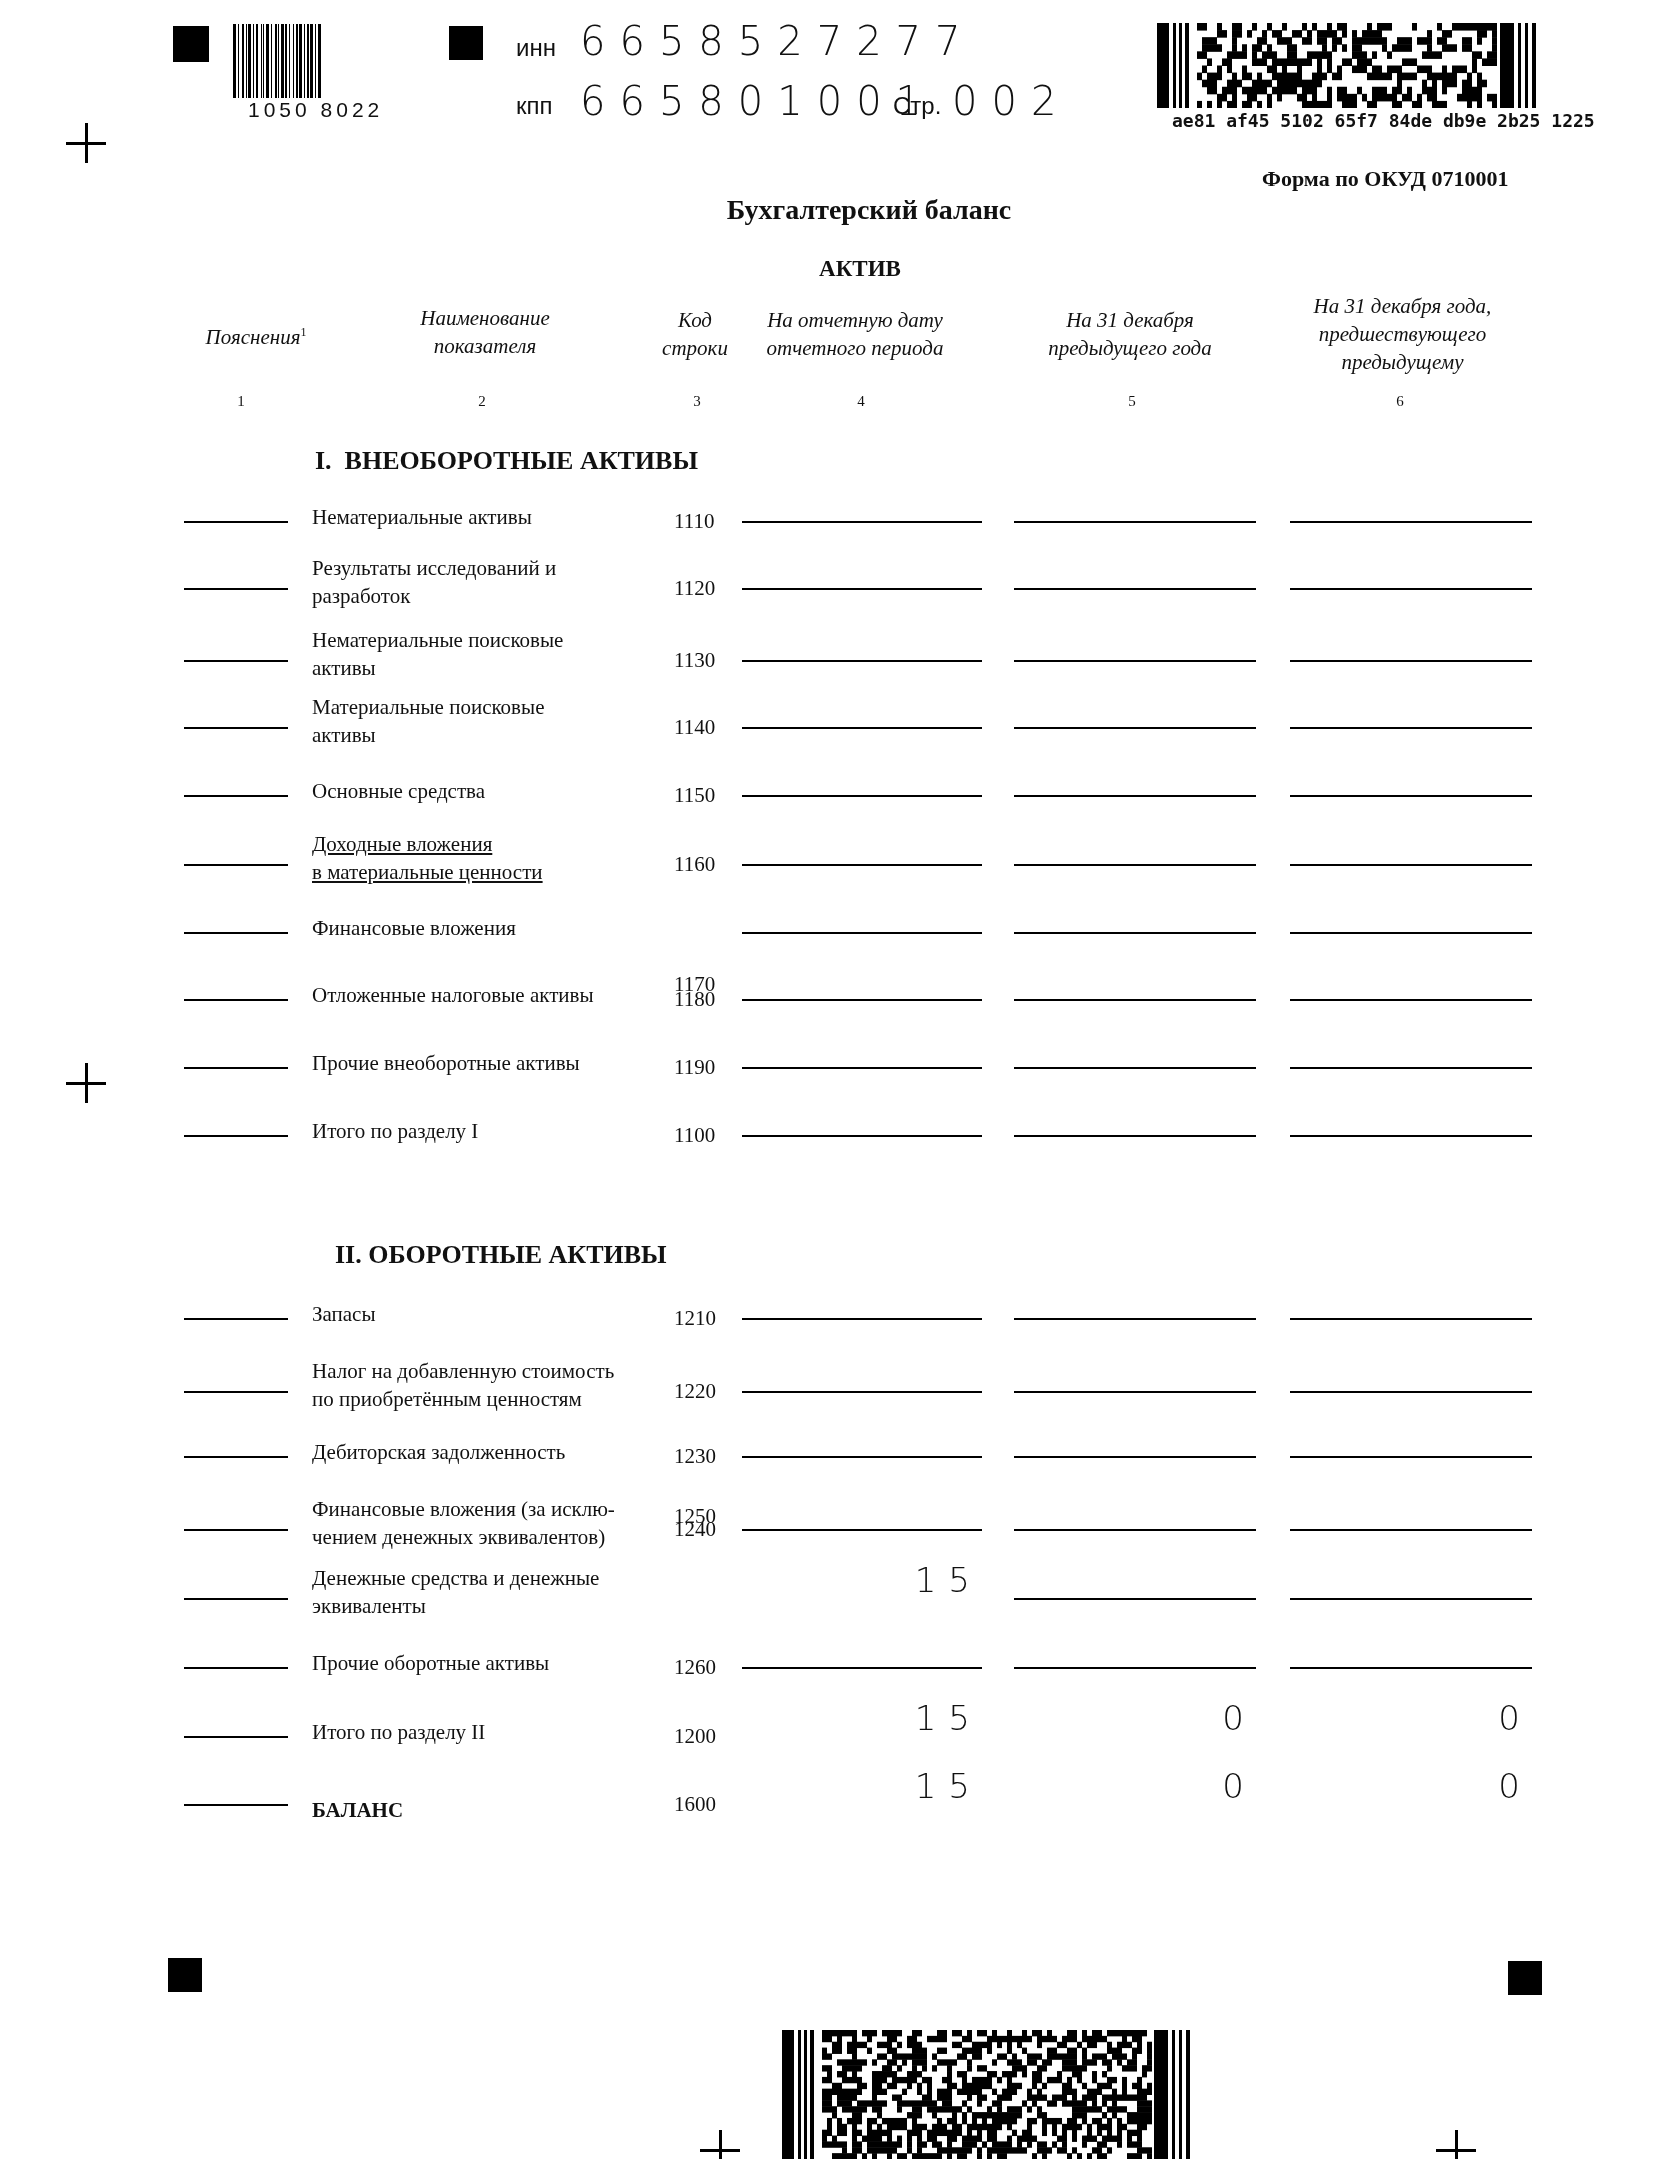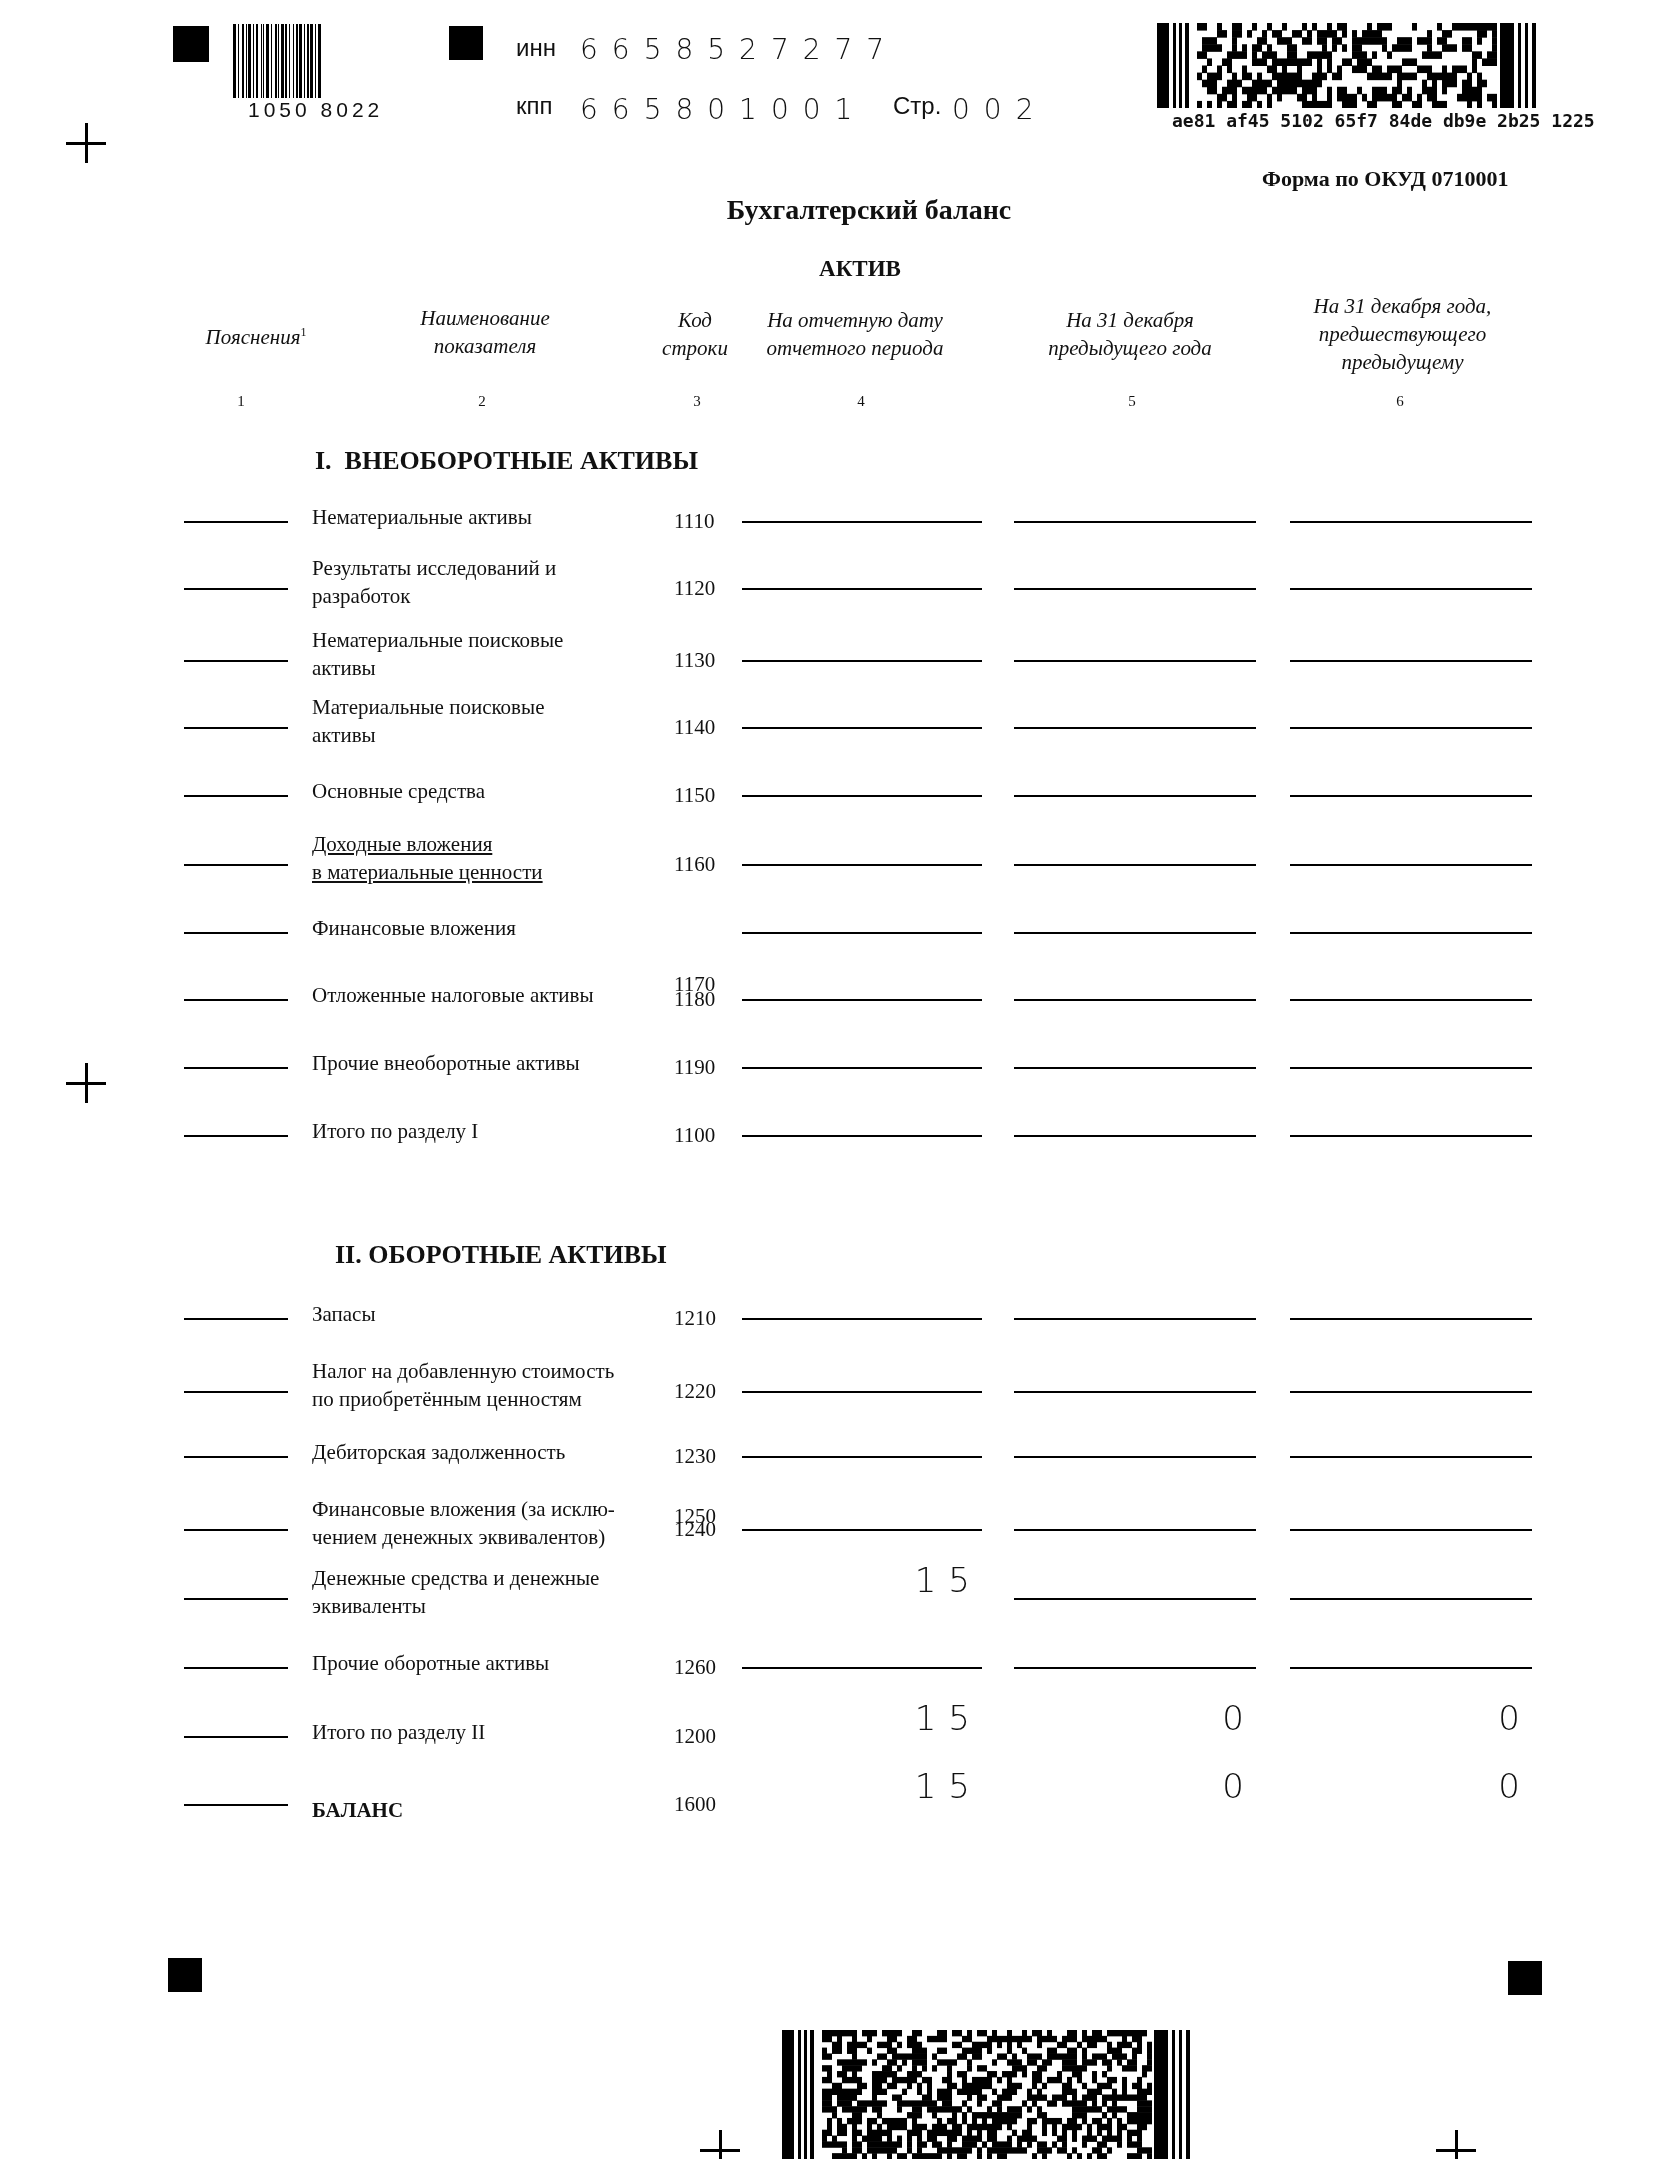--- a/index.html
+++ b/index.html
@@ -8,21 +8,21 @@
   .sq{position:absolute;background:#000;}
   .cross{position:absolute;width:40px;height:40px;}
   .cross::before,.cross::after{content:"";position:absolute;background:#000;}
   .cross::before{left:0;top:19px;width:40px;height:3px;}
   .cross::after{left:19px;top:0;width:3px;height:40px;}
   .barcode{position:absolute;display:flex;align-items:stretch;}
   .barcode span{display:block;background:#000;height:100%;}
   .mono-digits{font-family:"DejaVu Sans Mono","Liberation Mono",monospace;}
   .sans{font-family:"Liberation Sans","DejaVu Sans",sans-serif;}
   .hdr-label{font-size:22px;}
-  .big-num{font-family:"DejaVu Sans","Liberation Sans",sans-serif;font-size:28px;letter-spacing:14px;font-weight:300;margin-top:15px;}
+  .big-num{font-family:"DejaVu Sans","Liberation Sans",sans-serif;font-size:40px;letter-spacing:14px;font-weight:300;}
   .title{font-weight:bold;font-size:28px;text-align:center;}
   .colhead{font-style:italic;font-size:21px;text-align:center;line-height:28px;}
   .colnum{font-size:15px;text-align:center;}
   .section{font-weight:bold;font-size:26px;}
   .row{position:absolute;left:0;width:1658px;}
   .dash{position:absolute;height:2px;background:#000;}
   .rname{position:absolute;left:312px;font-size:21px;line-height:28px;}
   .rcode{position:absolute;left:674px;font-size:21px;}
   .val{position:absolute;font-family:"DejaVu Sans","Liberation Sans",sans-serif;font-size:34px;font-weight:300;letter-spacing:12px;text-align:right;}
 </style>

